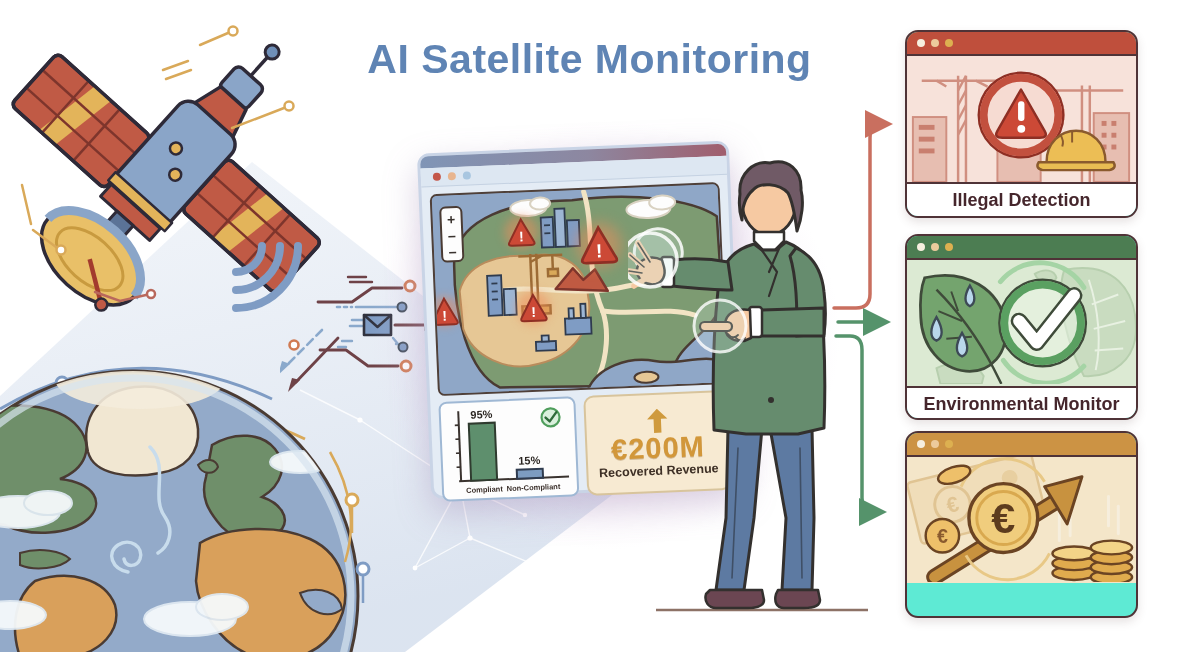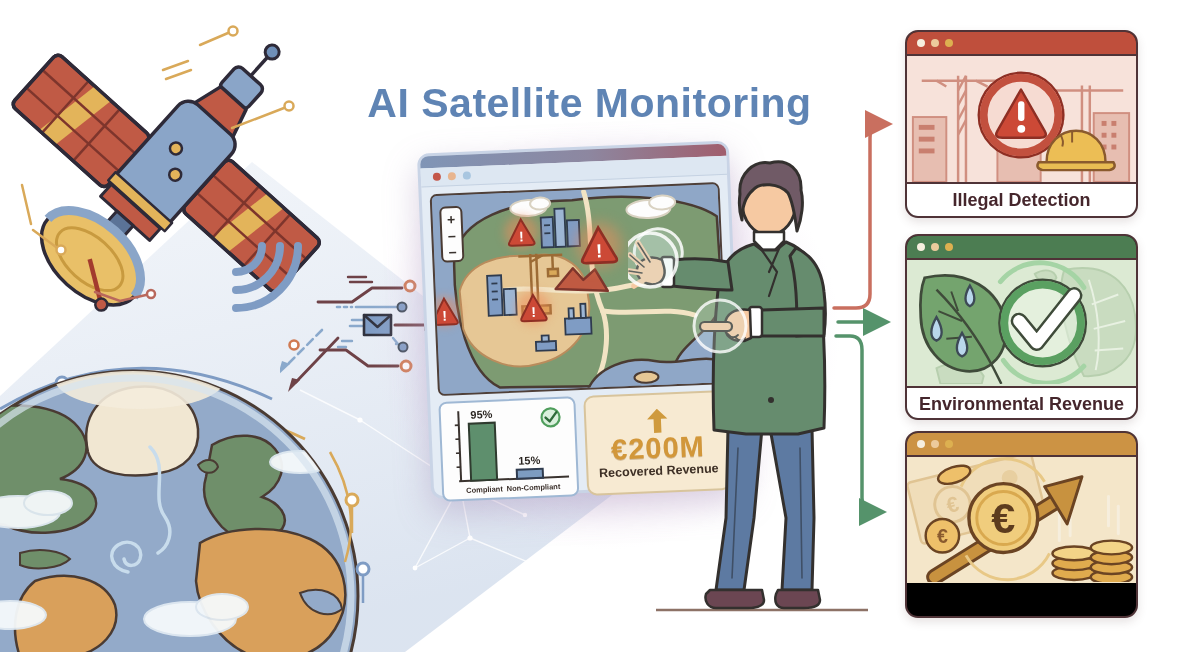--- a/index.html
+++ b/index.html
@@ -3,21 +3,21 @@
 <meta charset="utf-8">
 <style>
   html,body{margin:0;padding:0;background:#fff;}
   #stage{position:relative;width:1179px;height:652px;overflow:hidden;background:#ffffff;
          font-family:"Liberation Sans","DejaVu Sans",sans-serif;}
   #stage *{box-sizing:border-box;}
   .abs{position:absolute;}
 
   
   .page-title{left:0;top:36px;width:1179px;text-align:center;font-size:41px;font-weight:800;
-              color:#5f84b4;letter-spacing:.5px;z-index:50;margin-top:44px;}
+              color:#5f84b4;letter-spacing:.5px;z-index:50;}
 
   
   .bg-svg{left:0;top:0;z-index:1;}
   .dash-glow{left:370px;top:120px;width:470px;height:430px;z-index:12;
              background:radial-gradient(closest-side,rgba(233,213,238,.85),rgba(233,213,238,0));}
 
   
   .dashboard{left:424px;top:147px;width:312px;height:346px;z-index:20;
              background:#e4ecf5;border:3px solid #c9d4e6;border-radius:12px;
              transform:rotate(-2.4deg);box-shadow:0 14px 34px rgba(150,120,170,.35);}
@@ -31,21 +31,21 @@
   .panelrow{display:flex;gap:8px;margin:0 8px;}
   .chart-panel{width:137px;height:100px;background:#fdfdfd;border:2px solid #9fb8d4;
                border-radius:8px;padding:2px 2px;}
   .rev-panel{width:147px;height:100px;background:#f7ead2;border:2px solid #d8c49c;border-radius:10px;
              display:flex;flex-direction:column;align-items:center;justify-content:center;gap:1px;}
   .rev-amount{font-size:29px;font-weight:800;color:#d2973a;letter-spacing:1px;line-height:1;
               text-shadow:0 1px 0 rgba(140,95,40,.35);}
   .rev-label{font-size:12.5px;font-weight:700;color:#3e3026;}
 
   
-  .card{left:905px;width:233px;z-index:40;background:#000000;border:2.5px solid #4f3337;
+  .card{left:905px;width:233px;z-index:40;background:#5eead4;border:2.5px solid #4f3337;
         border-radius:13px;overflow:hidden;box-shadow:0 4px 10px rgba(90,60,60,.15);}
   .card-header{height:24px;display:flex;align-items:center;gap:6px;padding-left:10px;
                border-bottom:2px solid #4f3337;}
   .cdot{width:8px;height:8px;border-radius:50%;}
   .cdot1{background:#f6efdf;} .cdot2{background:#ecca9c;} .cdot3{background:#ddb050;}
   .card-body{height:126px;}
   .card-footer{height:34px;background:#fff;border-top:2px solid #4f3337;display:flex;
                align-items:center;justify-content:center;}
   .card-label{font-size:18px;font-weight:700;color:#45262c;}
 
@@ -546,21 +546,21 @@
           <path d="M 95 22 A 52 52 0 0 1 180 28" fill="none" stroke="#a5d4a5" stroke-width="5" stroke-linecap="round"></path>
           <path d="M 180 108 A 52 52 0 0 1 98 102" fill="none" stroke="#a5d4a5" stroke-width="5" stroke-linecap="round"></path>
           <circle cx="138" cy="64" r="44" fill="rgba(235,245,232,0.5)" stroke="#3f4b3a" stroke-width="2.5"></circle>
           <circle cx="138" cy="64" r="39" fill="none" stroke="#5aa061" stroke-width="8"></circle>
           <path d="M 114 62 L 132 84 L 170 36" fill="none" stroke="#3f4b3a" stroke-width="17" stroke-linecap="round" stroke-linejoin="round"></path>
           <path d="M 114 62 L 132 84 L 170 36" fill="none" stroke="#ffffff" stroke-width="12" stroke-linecap="round" stroke-linejoin="round"></path>
         </g>
       </svg>
     </div>
     <div class="card-footer">
-      <span class="card-label">Environmental Revenue</span>
+      <span class="card-label">Environmental Monitor</span>
     </div>
   </div>
 
   <div class="abs card" style="top:431px;height:187px;">
     <div class="card-header" style="background-color: rgb(204, 147, 68);">
       <div class="cdot cdot1"></div>
       <div class="cdot cdot2"></div>
       <div class="cdot cdot3"></div>
     </div>
     <div class="card-body" style="background-color: rgb(244, 230, 201);">

